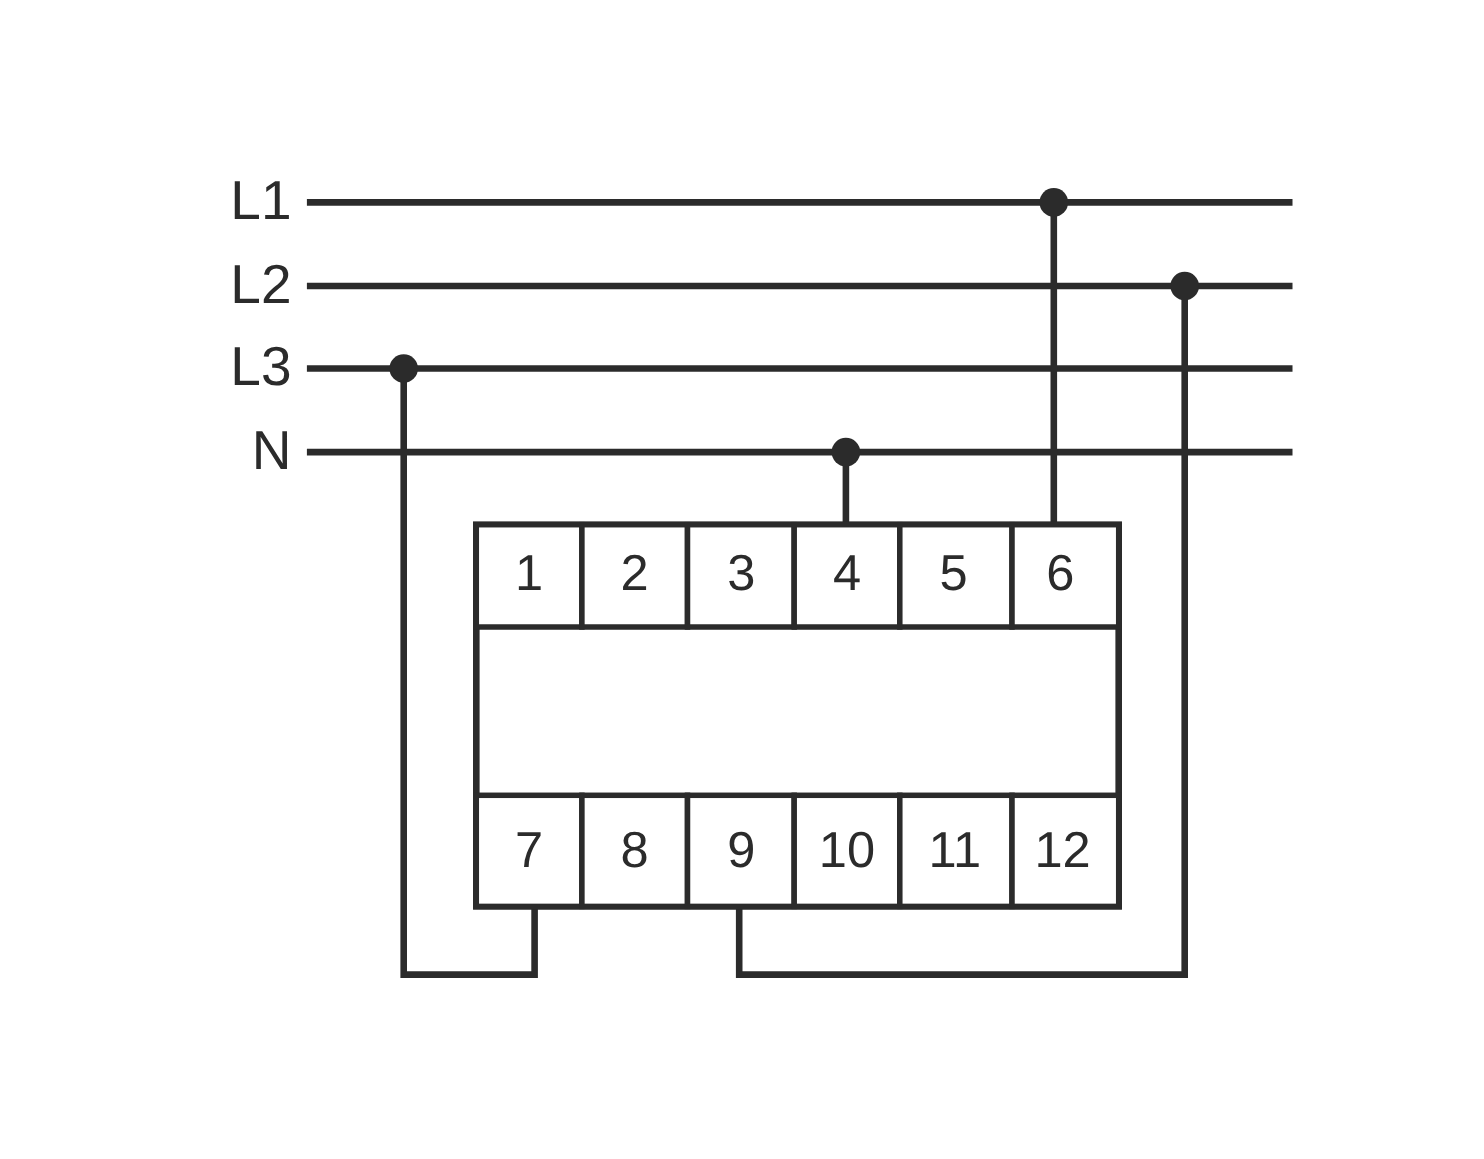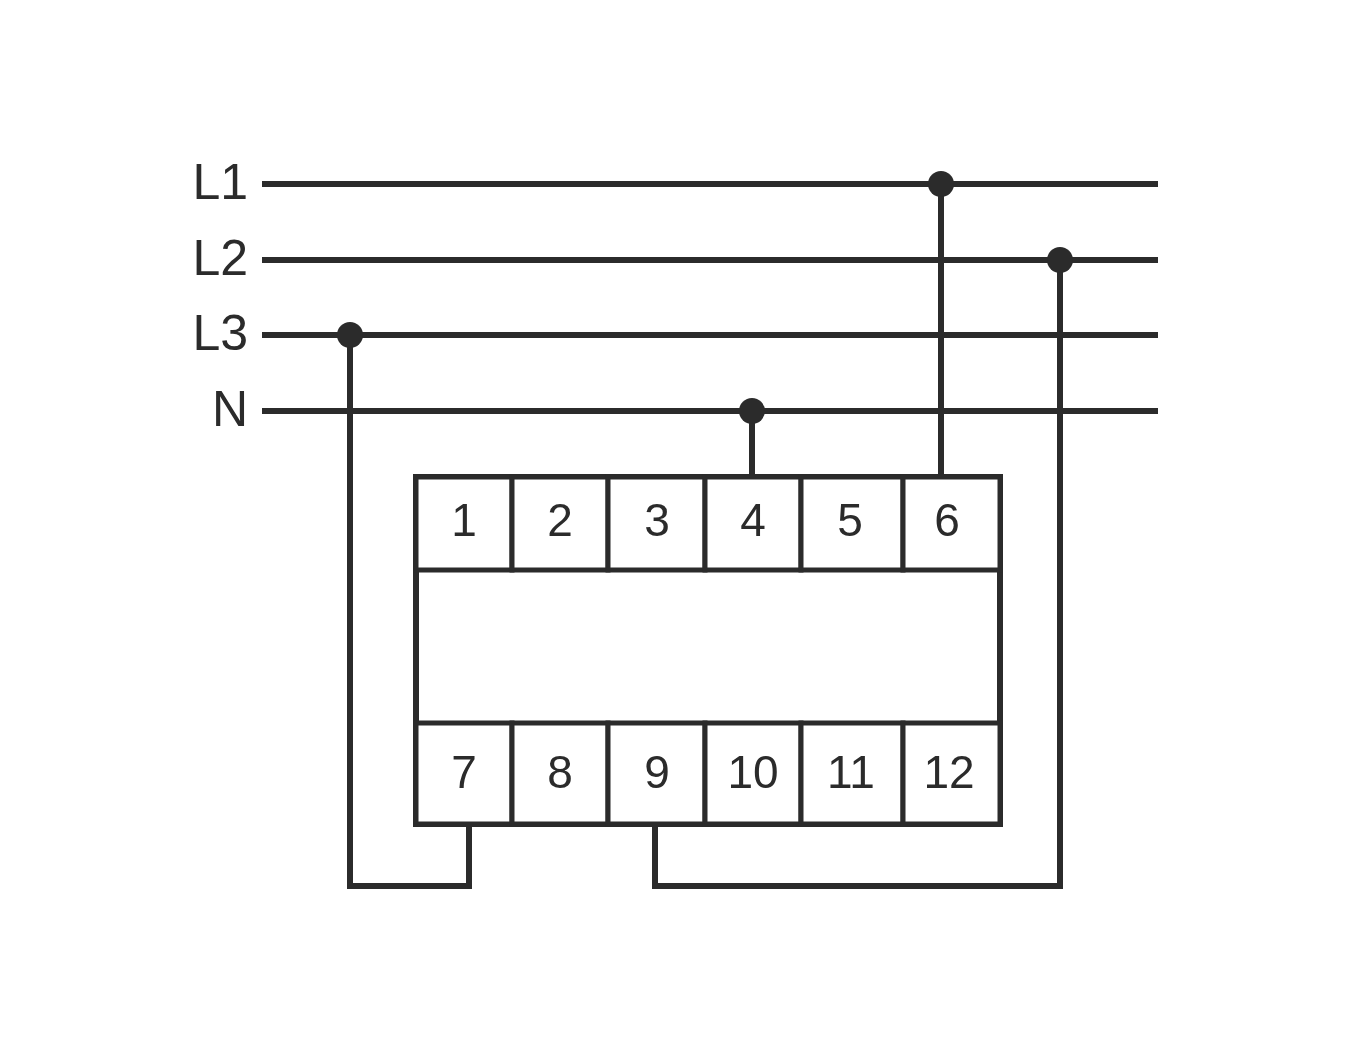--- a/index.html
+++ b/index.html
@@ -9,20 +9,21 @@
   }
   body {
     font-family: "Liberation Sans", sans-serif;
   }
   #diagram-root {
     position: relative;
     width: 1220px;
     height: 1054px;
     background: #ffffff;
     overflow: hidden;
+    margin-left: 17px;
   }
   svg#wiring-svg {
     position: absolute;
     left: 0;
     top: 0;
     width: 1349px;
     height: 1054px;
     display: block;
   }
   .wire {

